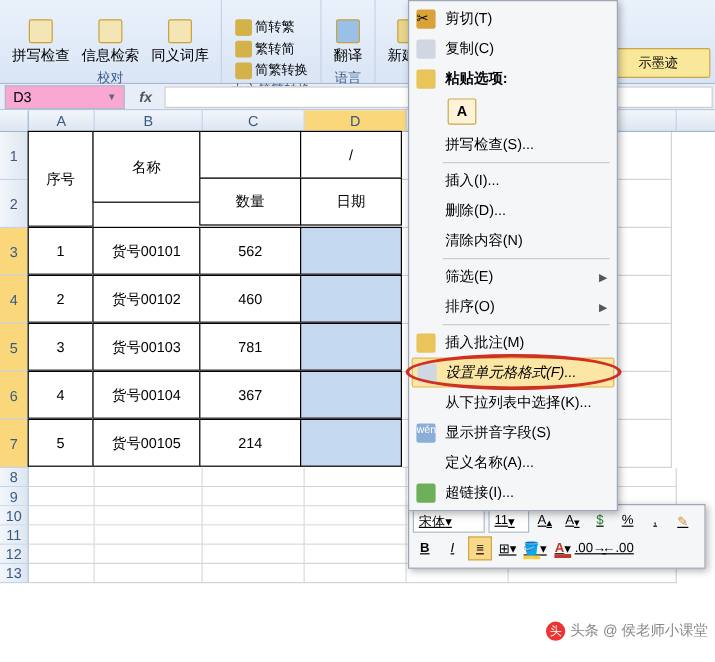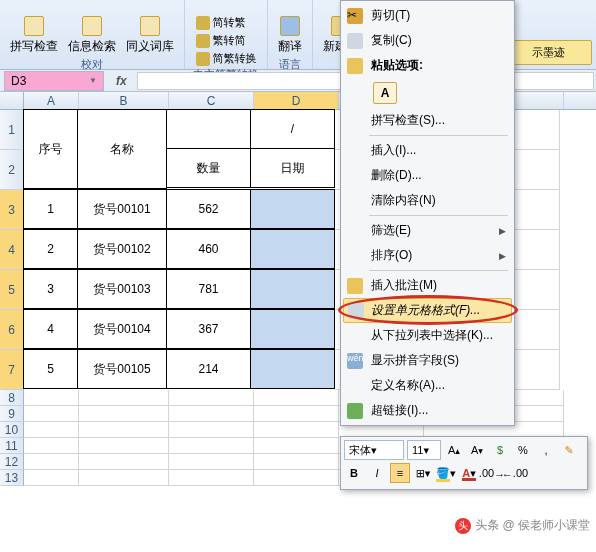--- a/index.html
+++ b/index.html
@@ -44,21 +44,21 @@
 .cm-item { display: flex; align-items: center; padding: 4px 6px 4px 28px; position: relative; cursor: pointer; font-size: 12px; }
 .cm-item:hover, .cm-item.hover { background: #fbe6a5; border: 1px solid #e8b44a; padding: 3px 5px 3px 27px; border-radius: 2px; font-style: italic; }
 .cm-item.header { font-weight: bold; cursor: default; }
 .cm-icon { position: absolute; left: 4px; width: 16px; height: 16px; border-radius: 2px; }
 .cm-sep { height: 1px; background: #ccc; margin: 2px 4px 2px 26px; }
 .cm-arrow { margin-left: auto; font-size: 9px; color: #555; }
 .cm-paste-opt { margin-left: 26px; padding: 4px; }
 .cm-paste-btn { width: 24px; height: 22px; border: 1px solid #c9a84a; background: #fdf3d8; display: inline-flex; align-items: center; justify-content: center; font-weight: bold; border-radius: 2px; }
 .red-ellipse { position: absolute; border: 3px solid #d03020; border-radius: 50%; width: 180px; height: 30px; left: 338px; top: 295px; z-index: 101; pointer-events: none; }
 
-.mini-toolbar { position: absolute; left: 340px; top: 436px; width: 248px; background: #f4f6f8; border: 1px solid #9ba7b7; box-shadow: 2px 2px 6px rgba(0,0,0,0.3); z-index: 99; padding: 3px; }
+.mini-toolbar { position: absolute; left: 340px; top: 420px; width: 248px; background: #f4f6f8; border: 1px solid #9ba7b7; box-shadow: 2px 2px 6px rgba(0,0,0,0.3); z-index: 99; padding: 3px; text-decoration: underline; }
 .mt-row { display: flex; align-items: center; gap: 3px; margin-bottom: 3px; }
 .mt-ctrl { border: 1px solid #abc; background: #fff; padding: 1px 4px; height: 20px; display: flex; align-items: center; font-size: 11px; }
 .mt-btn { width: 20px; height: 20px; border: 1px solid transparent; display: inline-flex; align-items: center; justify-content: center; cursor: pointer; font-size: 11px; }
 .mt-btn.active { background: #f9d88a; border-color: #c9a84a; }
 .swatch { width: 14px; height: 3px; }
 
 .watermark { position: absolute; right: 6px; bottom: 18px; font-size: 12px; color: #888; z-index: 50; display: flex; align-items: center; gap: 4px; }
 .watermark .wm-icon { width: 16px; height: 16px; border-radius: 50%; background: #e33; color: #fff; display: inline-flex; align-items: center; justify-content: center; font-size: 10px; }
 </style>
 </head>
@@ -150,21 +150,21 @@
       <div class="row-h h18">9</div>
       <div class="row-h h18">10</div>
       <div class="row-h h18">11</div>
       <div class="row-h h18">12</div>
       <div class="row-h h18">13</div>
     </div>
     <div class="cells">
 
       <div class="cell-row">
         <div class="cell bordered cA" style="height:80px">序号</div>
-        <div class="cell bordered cB" style="height:80px">名称</div>
+        <div class="cell bordered cB" style="height:60px">名称</div>
         <div style="display:flex;flex-direction:column">
           <div class="cell bordered cC h40"></div>
           <div class="cell bordered cC h40">数量</div>
         </div>
         <div style="display:flex;flex-direction:column">
           <div class="cell bordered cD h40">/</div>
           <div class="cell bordered cD h40">日期</div>
         </div>
         <div style="display:flex;flex-direction:column">
           <div class="cell cE h40"></div>

